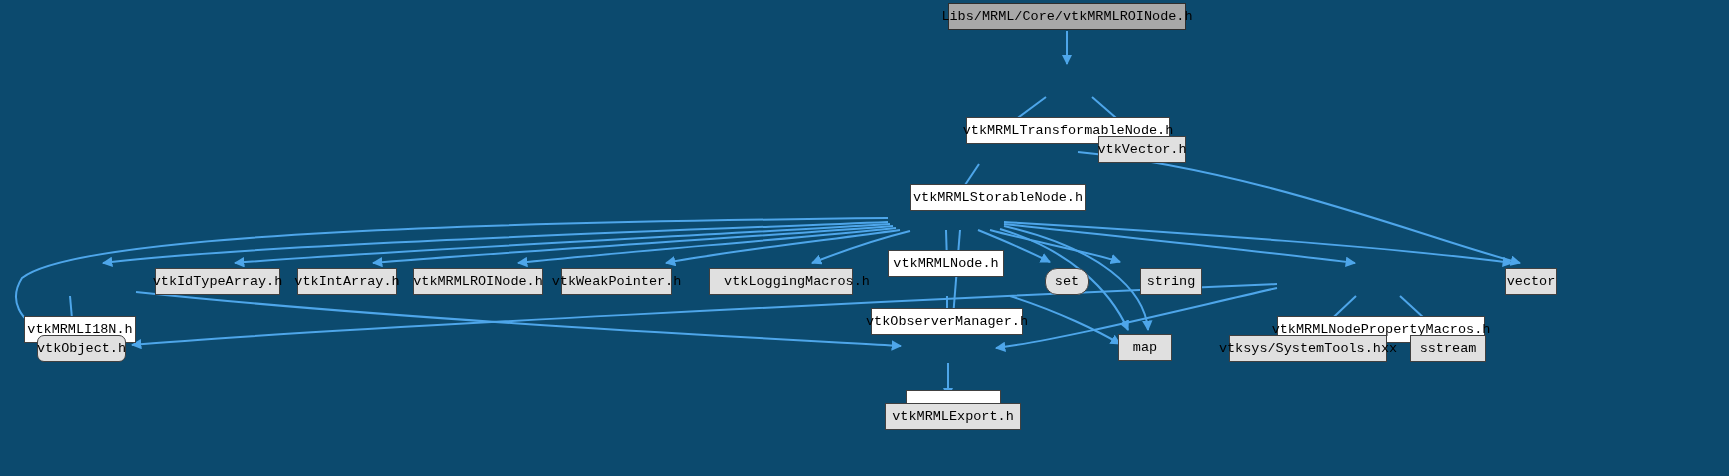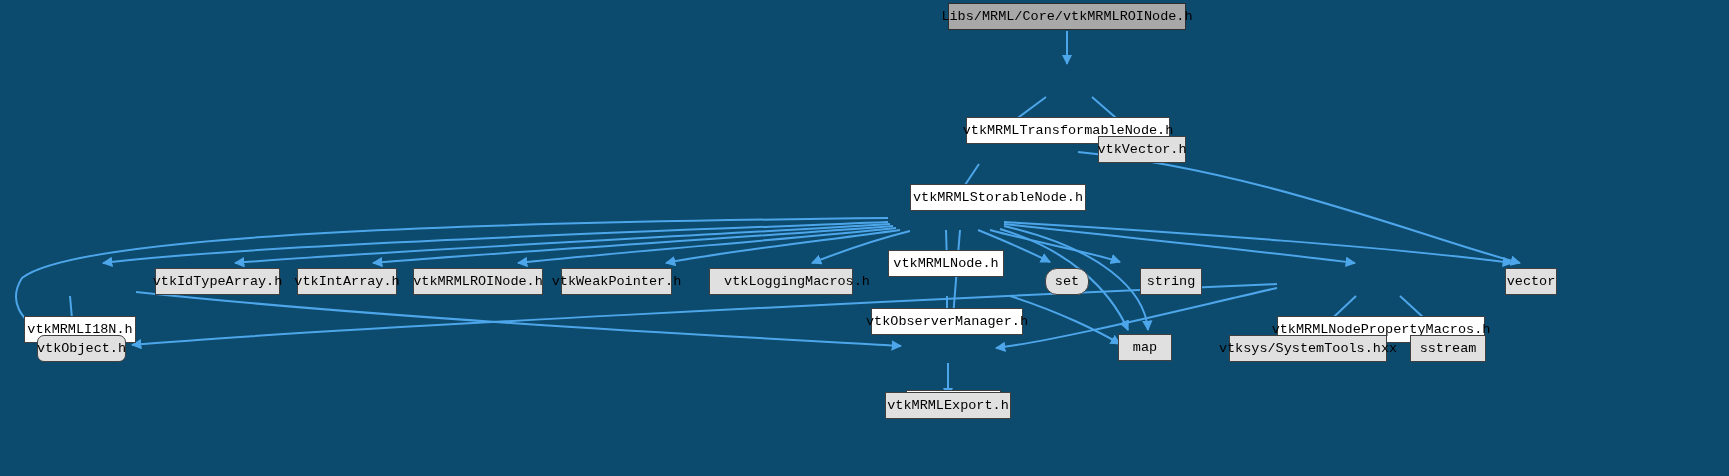--- a/index.html
+++ b/index.html
@@ -174,17 +174,17 @@
       </div>
       <div class="node gray" style="left: 1118px; top: 334px; width: 54px;">
         <span class="node-label">map</span>
       </div>
       <div class="node gray" style="left: 1229px; top: 335px; width: 158px;">
         <span class="node-label">vtksys/SystemTools.hxx</span>
       </div>
       <div class="node gray" style="left: 1410px; top: 335px; width: 76px;">
         <span class="node-label">sstream</span>
       </div>
-      <div class="node gray" style="left: 885px; top: 392px; width: 126px;">
+      <div class="node gray" style="left: 885px; top: 403px; width: 136px;">
         <span class="node-label">vtkMRMLExport.h</span>
       </div>
     </div>
 </div>
 
 </body></html>

